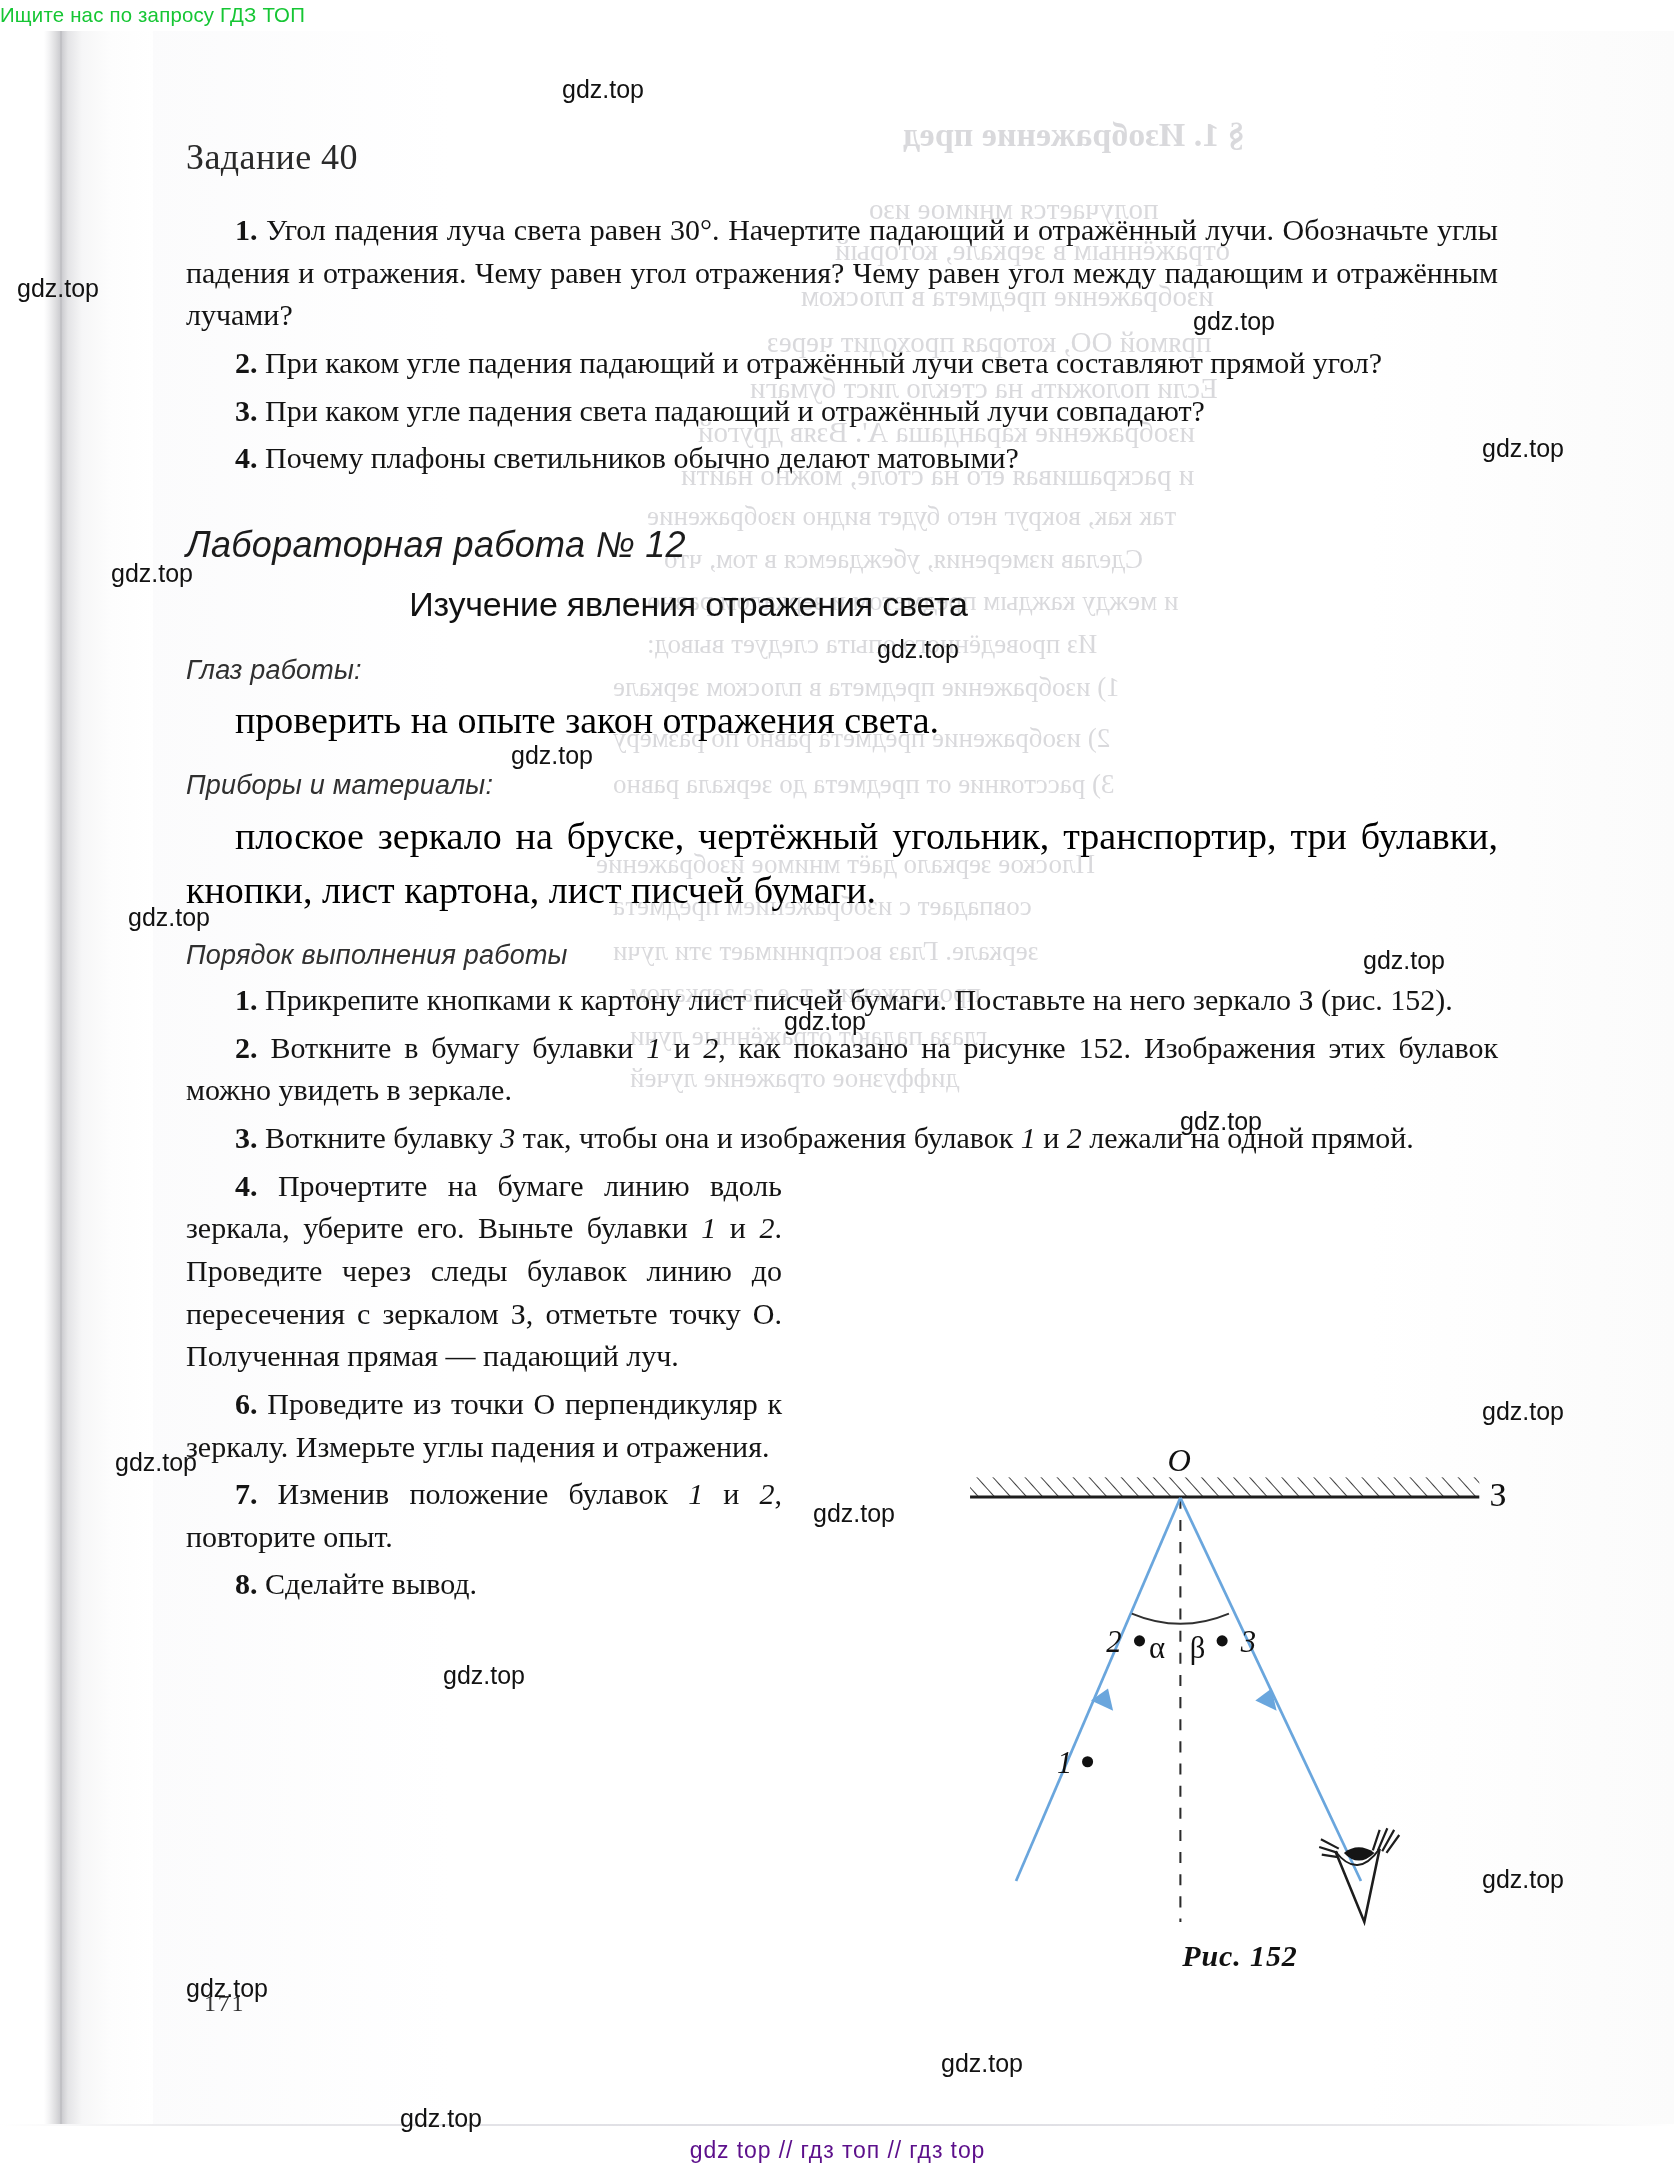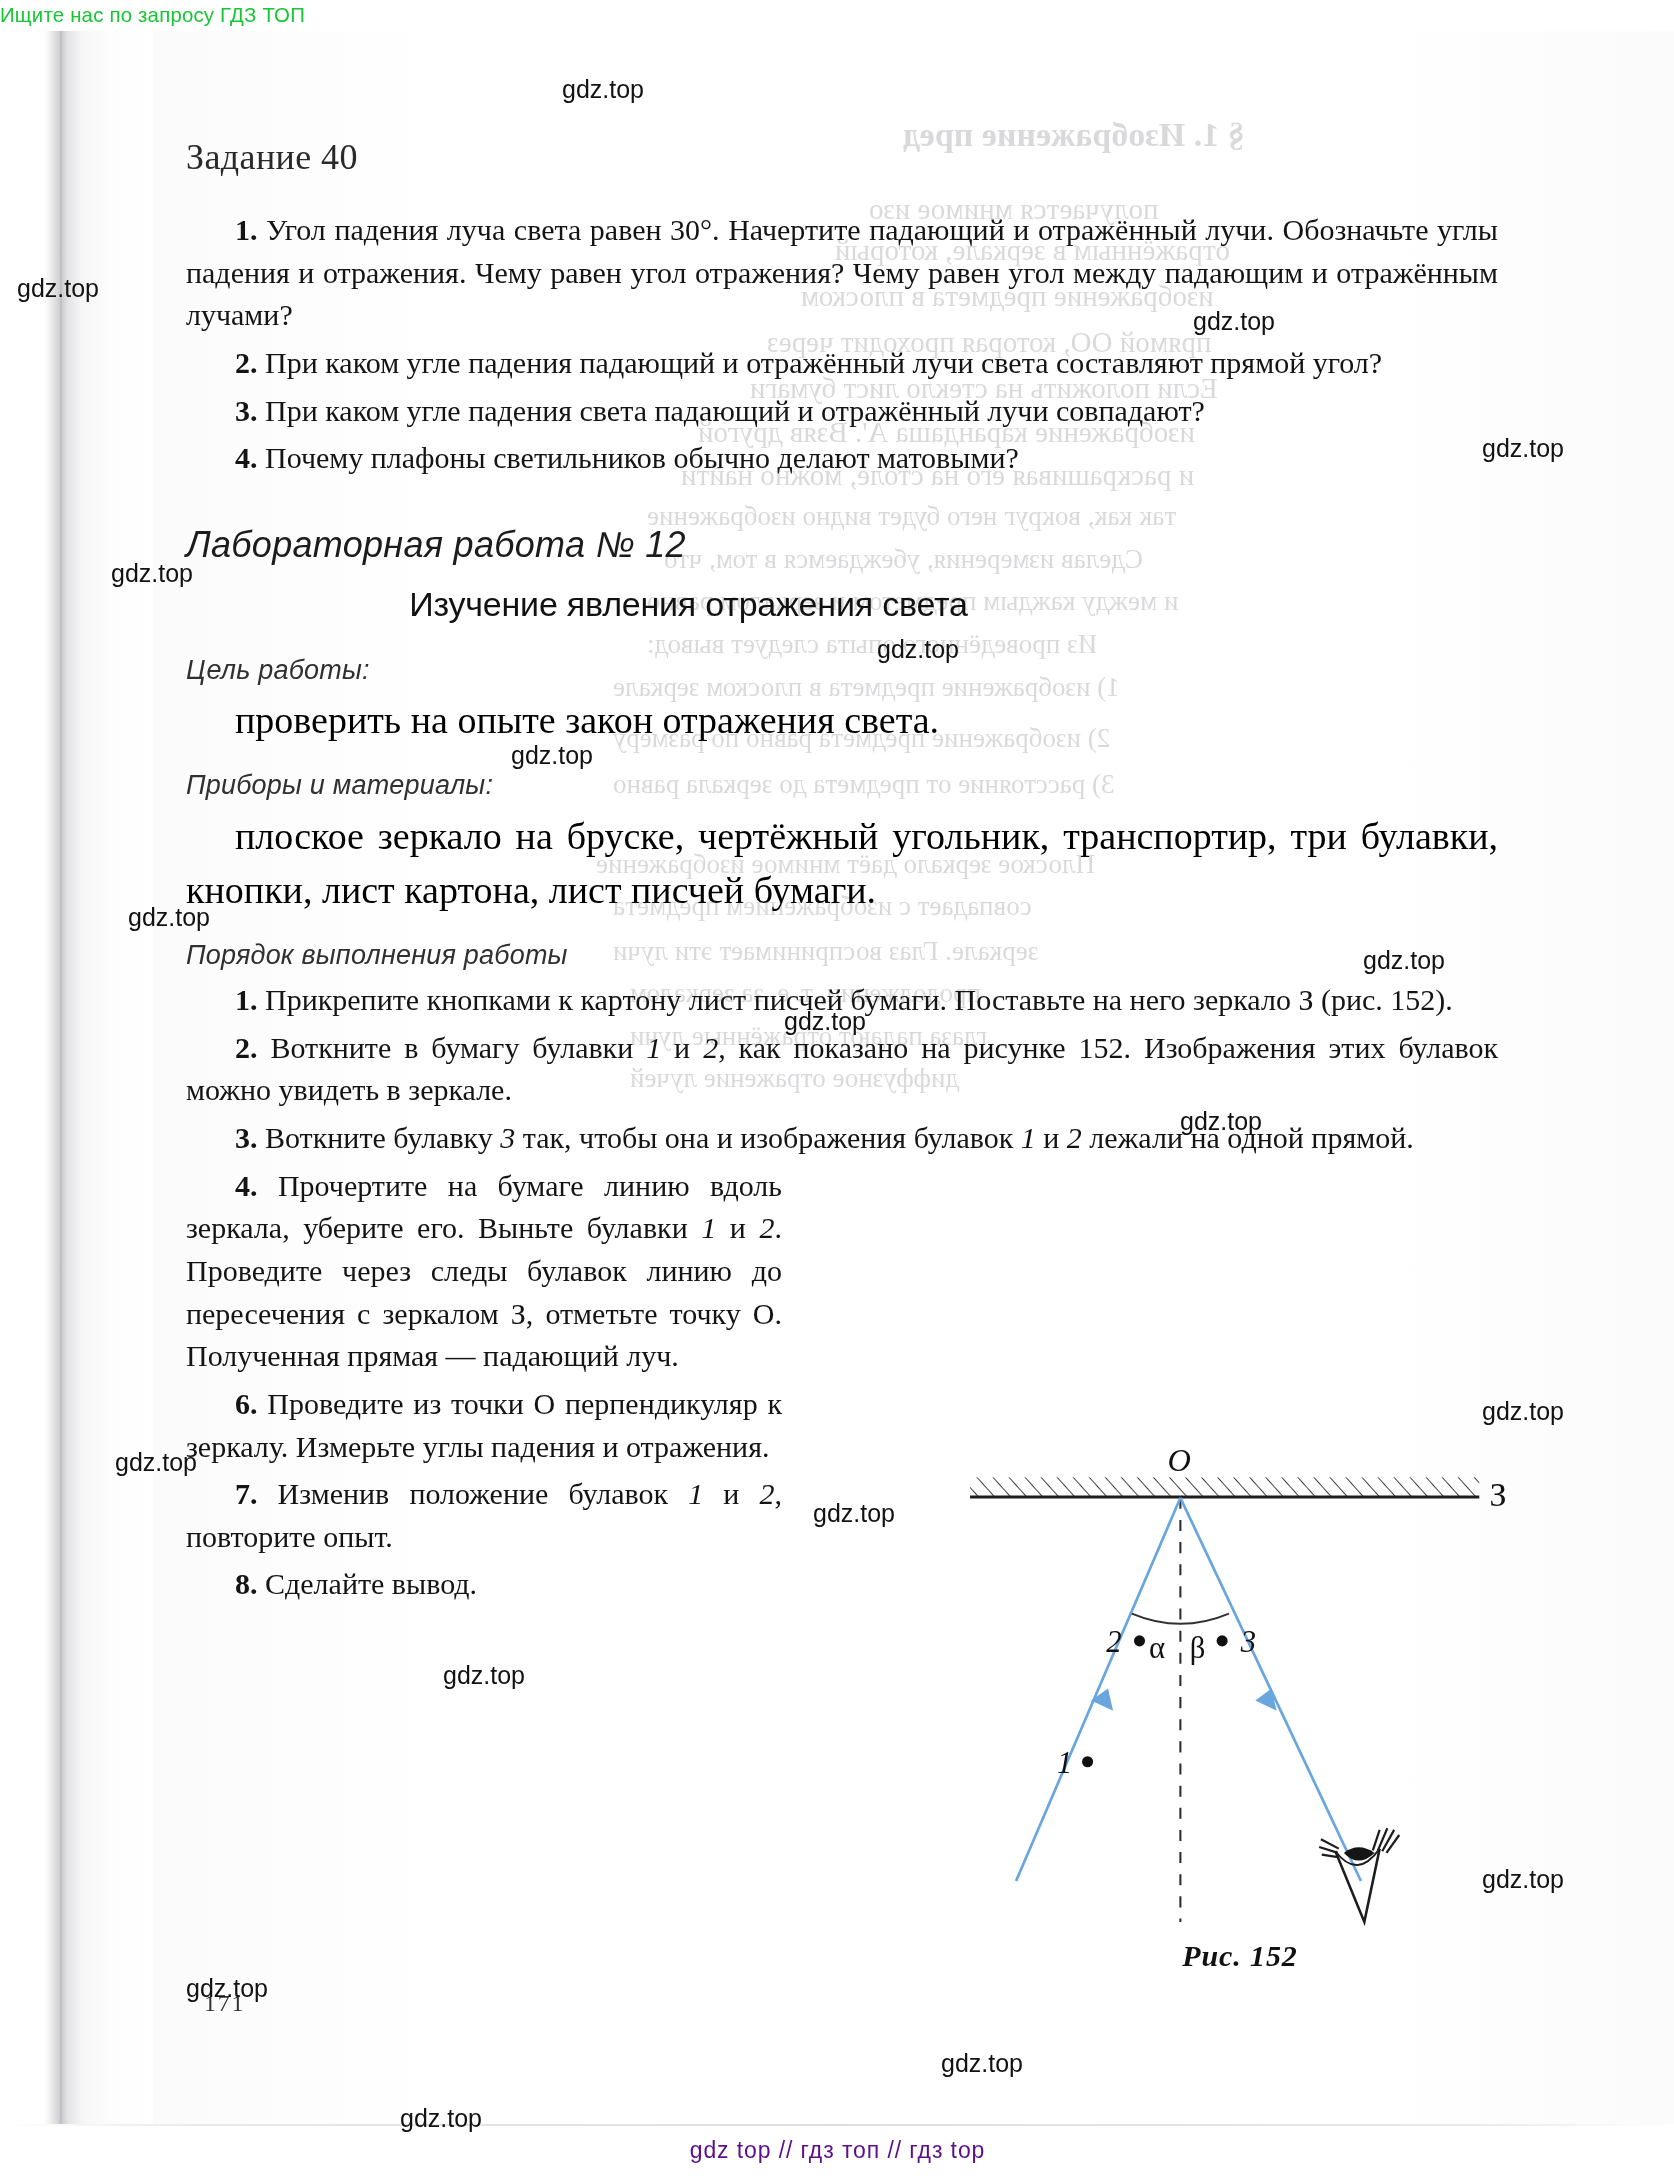--- a/index.html
+++ b/index.html
@@ -250,21 +250,21 @@
     <h2 class="h-task">Задание 40</h2>
 
     <p class="body"><span class="num">1.</span> Угол падения луча света равен 30°. Начертите падающий и от­ражённый лучи. Обозначьте углы падения и отражения. Чему ра­вен угол отражения? Чему равен угол между падающим и отра­жённым лучами?</p>
     <p class="body"><span class="num">2.</span> При каком угле падения падающий и отражённый лучи света составляют прямой угол?</p>
     <p class="body"><span class="num">3.</span> При каком угле падения света падающий и отражённый лучи совпадают?</p>
     <p class="body nojust"><span class="num">4.</span> Почему плафоны светильников обычно делают матовыми?</p>
 
     <h2 class="h-lab">Лабораторная работа № 12</h2>
     <h3 class="h-lab-sub">Изучение явления отражения света</h3>
 
-    <div class="lab-label">Цель работы:</div>
+    <div class="lab-label">Глаз работы:</div>
     <p class="lab-value">проверить на опыте закон отражения света.</p>
 
     <div class="lab-label">Приборы и материалы:</div>
     <p class="lab-value just">плоское зеркало на бруске, чертёжный угольник, транспортир, три булавки, кнопки, лист картона, лист писчей бумаги.</p>
 
     <div class="lab-label">Порядок выполнения работы</div>
 
     <p class="body"><span class="num">1.</span> Прикрепите кнопками к картону лист писчей бумаги. Поставьте на него зеркало З (рис. 152).</p>
     <p class="body"><span class="num">2.</span> Воткните в бумагу булавки <span class="it">1</span> и <span class="it">2</span>, как показано на рисунке 152. Изображения этих булавок можно увидеть в зеркале.</p>
     <p class="body"><span class="num">3.</span> Воткните булавку <span class="it">3</span> так, чтобы она и изображения булавок <span class="it">1</span> и <span class="it">2</span> лежали на одной прямой.</p>

